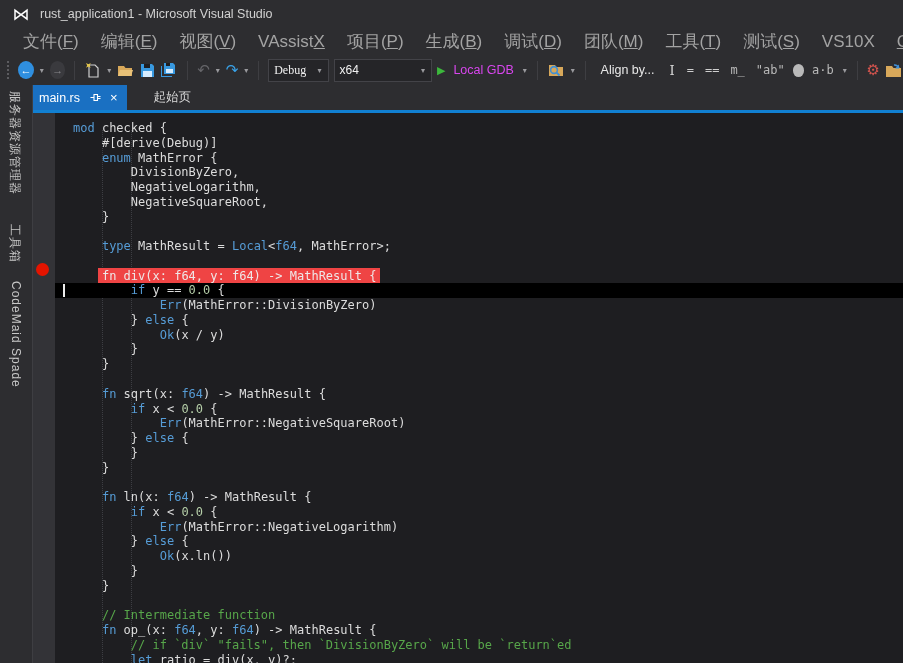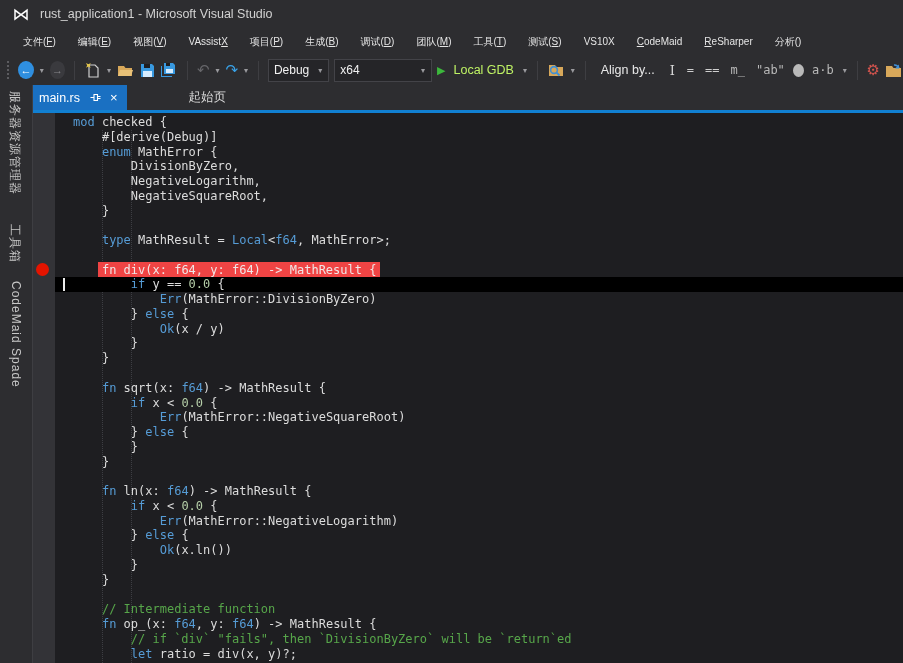--- a/index.html
+++ b/index.html
@@ -9,68 +9,68 @@
     -webkit-font-smoothing:antialiased;
   }
   
   #titlebar{position:absolute;left:0;top:0;right:0;height:28px;background:#2d2d30;}
   #vslogo{position:absolute;left:10px;top:3px;width:22px;height:22px;color:#fff;
     font-size:17px;line-height:22px;text-align:center;font-family:"DejaVu Sans",sans-serif;}
   #wtitle{position:absolute;left:40px;top:0;line-height:28px;font-size:12.5px;color:#d2d2d2;}
   
   #menubar{position:absolute;left:0;top:28px;right:0;height:27px;display:flex;
     align-items:stretch;padding-left:12px;white-space:nowrap;}
-  .menu-item{padding:0 11px;line-height:27px;font-size:10px;color:#e5e5e5;cursor:default;}
+  .menu-item{padding:0 11px;line-height:27px;font-size:17px;color:#a3a3a3;cursor:default;}
   .menu-item u{text-decoration:underline;}
   
   #toolbar{position:absolute;left:0;top:55px;right:0;height:30px;background:#2d2d30;
     display:flex;align-items:center;padding-left:6px;gap:5px;white-space:nowrap;}
   .grip{width:5px;height:20px;background:radial-gradient(circle,#5c5c60 1px,transparent 1.2px);
     background-size:4px 4px;margin-right:3px;}
   .tsep{width:1px;height:19px;background:#3e3e42;margin:0 4px;}
   .circ{width:18px;height:18px;border-radius:50%;display:inline-flex;align-items:center;
     justify-content:center;font-size:11px;font-weight:bold;}
   .circ.back{background:#2f8fe0;color:#fff;}
   .circ.fwd{background:#3a3a3e;color:#8a8a8e;}
   .chev{color:#9a9a9e;font-size:8px;padding:0 1px;}
   .tglyph{color:#cfcfcf;font-size:12px;padding:0 3px;font-family:"DejaVu Sans Mono",monospace;}
   .tglyph.dim{color:#b8b8b8;}
   .undo{color:#66666a;font-size:15px;font-family:"DejaVu Sans",sans-serif;}
   .redo{color:#39a2e8;font-size:15px;font-family:"DejaVu Sans",sans-serif;}
   .play{color:#3cb83c;font-size:11px;}
-  .runlabel{color:#bef264;font-size:12.5px;padding:0 3px;}
+  .runlabel{color:#d946ef;font-size:12.5px;padding:0 3px;}
   .alignlabel{color:#e8e8e8;font-size:12.5px;padding:0 6px;}
   .combo{height:21px;background:#252528;border:1px solid #434348;display:inline-flex;
     align-items:center;justify-content:space-between;padding:0 5px;color:#f1f1f1;font-size:12px;}
   .combo .cv{padding-right:8px;}
   .combo .chev{font-size:8px;color:#9a9a9e;}
-  .combo.debug{width:56px;}
+  .combo.debug{width:56px;font-family:Liberation Serif, serif;}
   .combo.plat{width:100px;}
   .graydot{width:13px;height:13px;border-radius:50%;background:#b9b9b9;display:inline-block;}
   .gear{color:#d4544e;font-size:15px;font-family:"DejaVu Sans",sans-serif;}
   .ibeam{color:#d8d8d8;font-size:13px;font-family:"DejaVu Serif",serif;padding:0 4px;}
   
   #tabstrip{position:absolute;left:0;top:85px;right:0;height:25px;background:#2d2d30;
-    border-bottom:3px solid #1180d2;display:flex;align-items:stretch;padding-left:30px;gap:35px;}
+    border-bottom:3px solid #1180d2;display:flex;align-items:stretch;padding-left:30px;}
   .tab{display:flex;align-items:center;padding:0 13px;font-size:12.5px;color:#dadada;cursor:default;}
   .tab.active{background:#1a70c2;color:#fff;padding:0 9px;}
   .tab .pin{margin-left:10px;display:inline-flex;}
   .tab .close{margin-left:9px;font-size:13px;line-height:13px;color:#fff;}
   .tab.t-last{margin-left:14px;}
   
   #sidebar{position:absolute;left:0;top:85px;width:32px;bottom:0;background:#2d2d30;
     border-right:1px solid #3e3e42;}
   .vtab{position:absolute;left:23px;transform:rotate(90deg);transform-origin:left top;
     white-space:nowrap;font-size:12px;color:#c8c8c8;letter-spacing:1px;cursor:default;}
   
   #editor{position:absolute;left:33px;top:113px;right:0;bottom:0;background:#1e1e21;overflow:hidden;}
   #bpmargin{position:absolute;left:0;top:0;width:22px;bottom:0;background:#333337;}
   #bpdot{position:absolute;left:3px;top:150px;width:13px;height:13px;border-radius:50%;
     background:#e41400;}
-  #code{position:absolute;left:22px;top:0;right:0;bottom:0;padding-top:2px;overflow:hidden;
+  #code{position:absolute;left:22px;top:0;right:0;bottom:0;padding-top:8px;overflow:hidden;
     font-family:"DejaVu Sans Mono",monospace;}
   .guide{position:absolute;top:17px;bottom:0;width:0;border-left:1px dotted #3d3e43;}
   .g1{left:47px;}.g2{left:76px;}
   .line{height:14.77px;line-height:14.77px;white-space:pre;position:relative;
     padding-left:18px;font-size:12px;color:#dcdcdc;}
   .tk-k{color:#569cd6;}
   .tk-w{color:#dcdcdc;}
   .tk-n{color:#b5cea8;}
   .tk-c{color:#57a64a;}
   .caret-line{background:#000000;}

